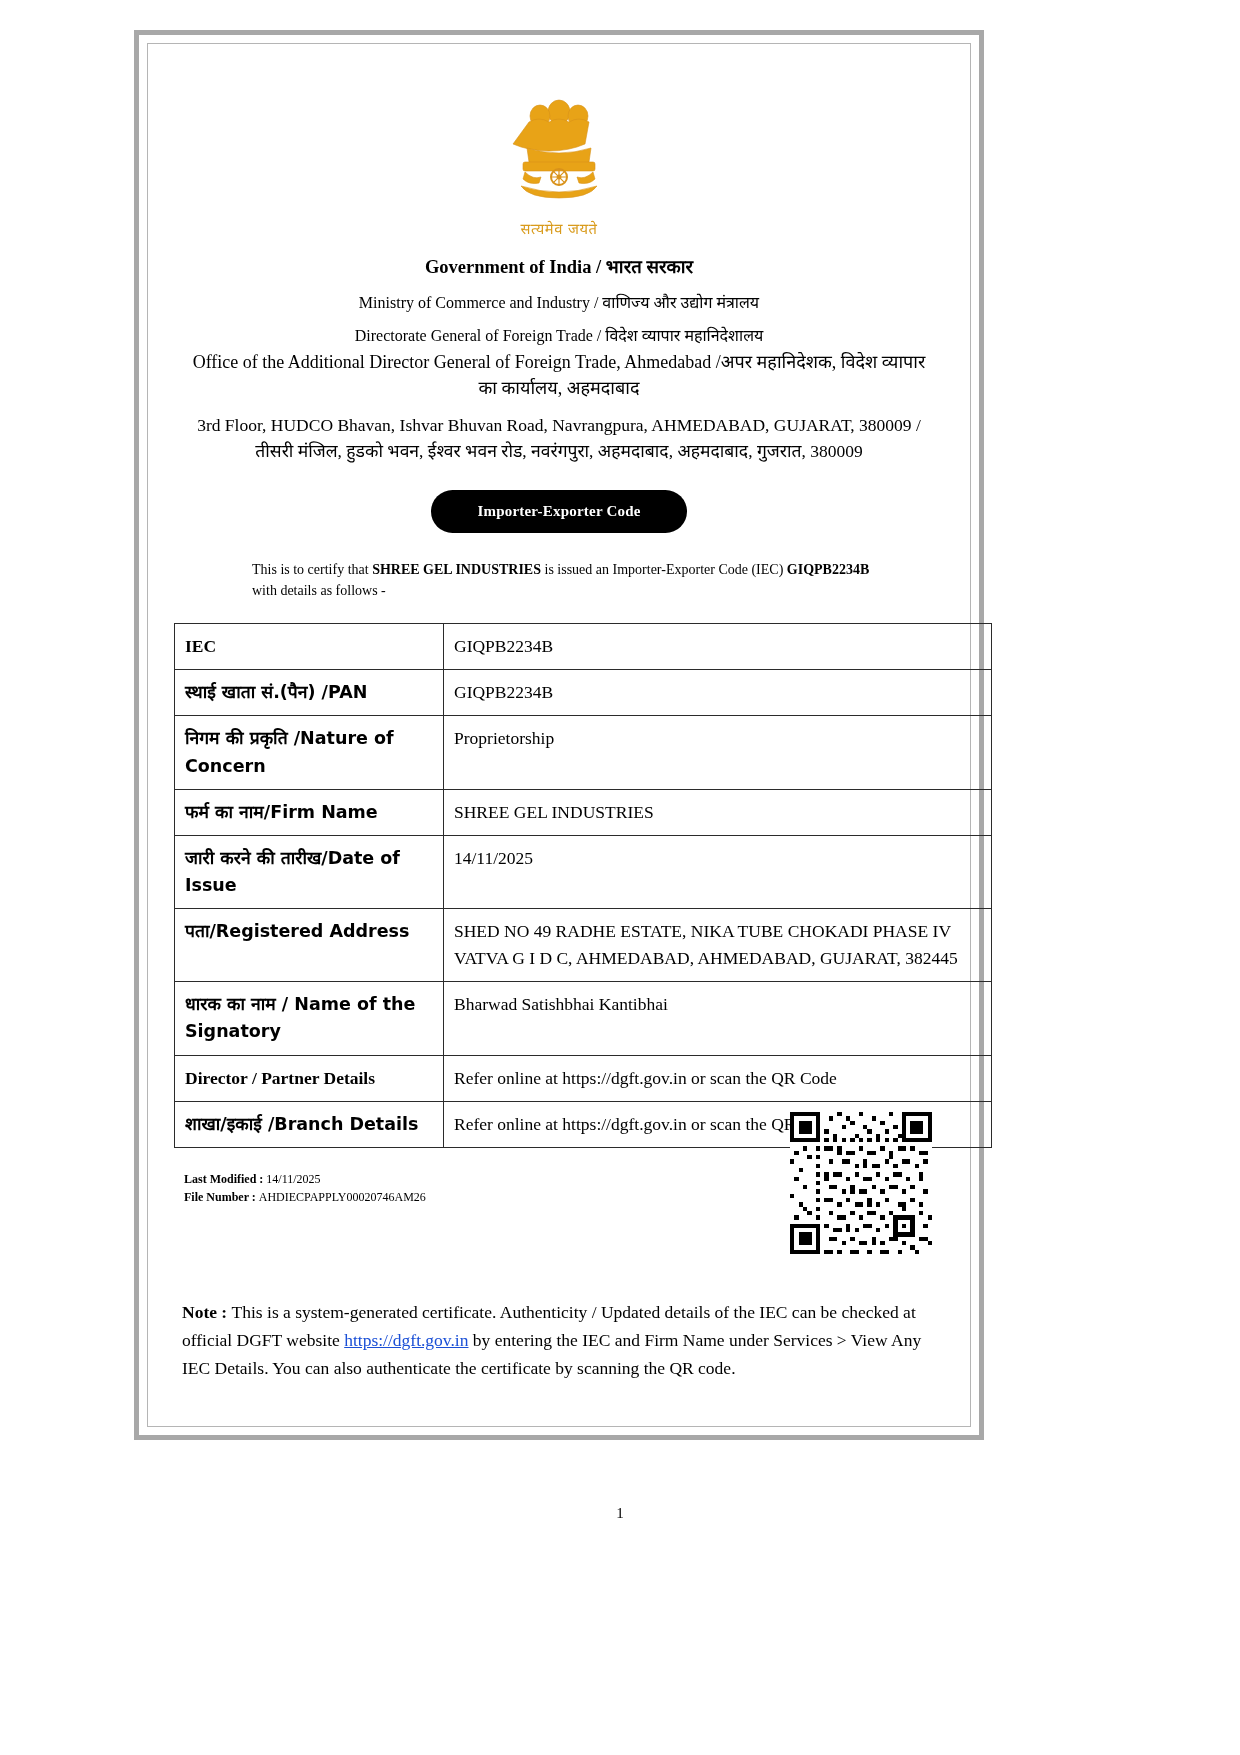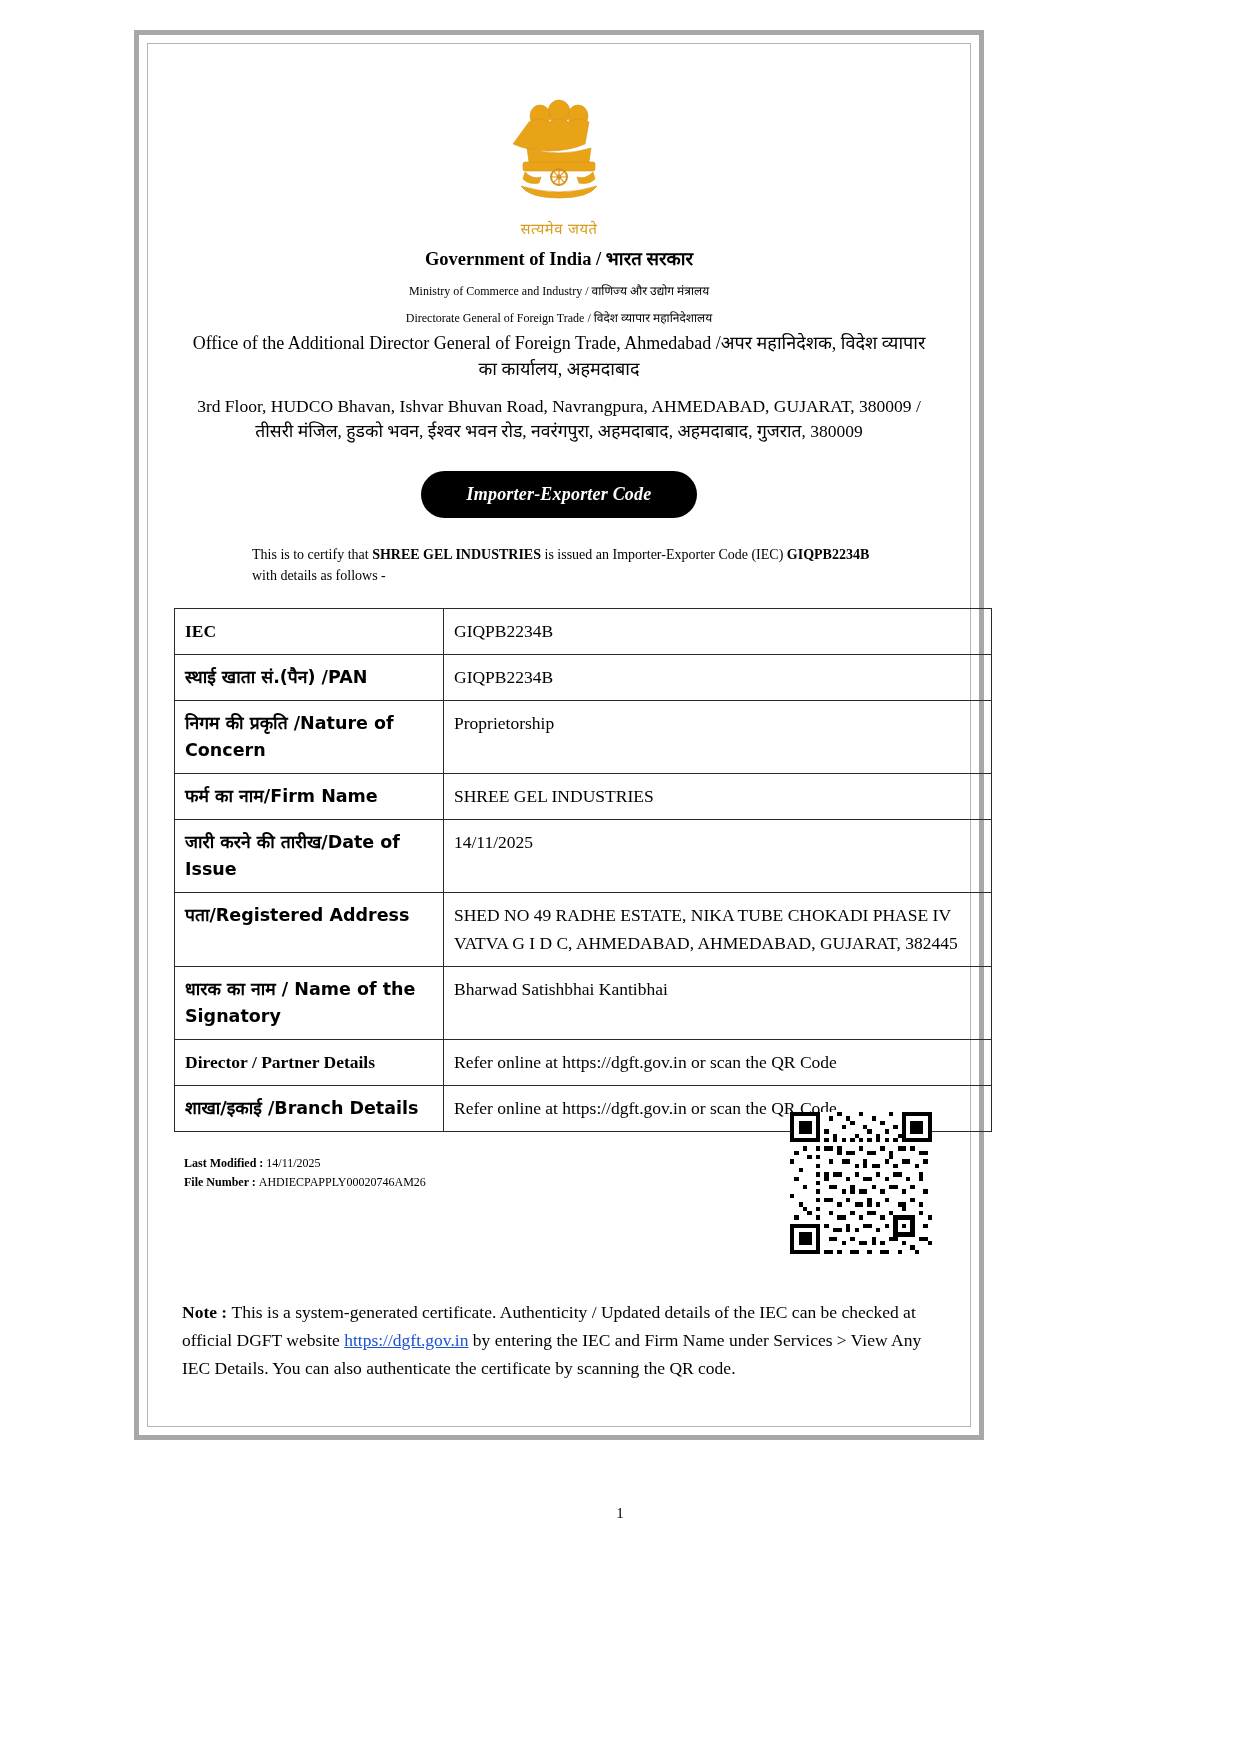--- a/index.html
+++ b/index.html
@@ -60,49 +60,48 @@
     font-family: "Liberation Sans", sans-serif;
   }
   
   .hdr {
     text-align: center;
     line-height: 1.45;
   }
   .hdr .l1 {
     font-size: 18.5px;
     font-weight: bold;
-    margin-top: 8px;
+    margin-top: 16px;
   }
   .hdr .l2, .hdr .l3 {
-    font-size: 12px;
+    font-size: 16px;
     margin-top: 10px;
   }
   .hdr .l4 {
     font-size: 18px;
     margin-top: 2px;
     padding: 0 10px;
   }
   .hdr .l5 {
     font-size: 17.5px;
     margin-top: 12px;
     padding: 0 4px;
   }
   .hin { font-family: "DejaVu Sans", sans-serif; font-size: 0.92em; }
   
   .pill-wrap { text-align: center; margin-top: 26px; }
   .pill {
     display: inline-block;
     background: #000000;
     color: #ffffff;
     font-weight: bold;
-    font-size: 18px;
+    font-size: 15px;
     padding: 13px 46px;
     border-radius: 26px;
     letter-spacing: .2px;
-    font-style: italic;
   }
   
   .certify {
     margin: 26px 58px 0 78px;
     font-size: 14px;
     line-height: 1.5;
     text-align: left;
   }
   .certify b { font-weight: bold; }
   

